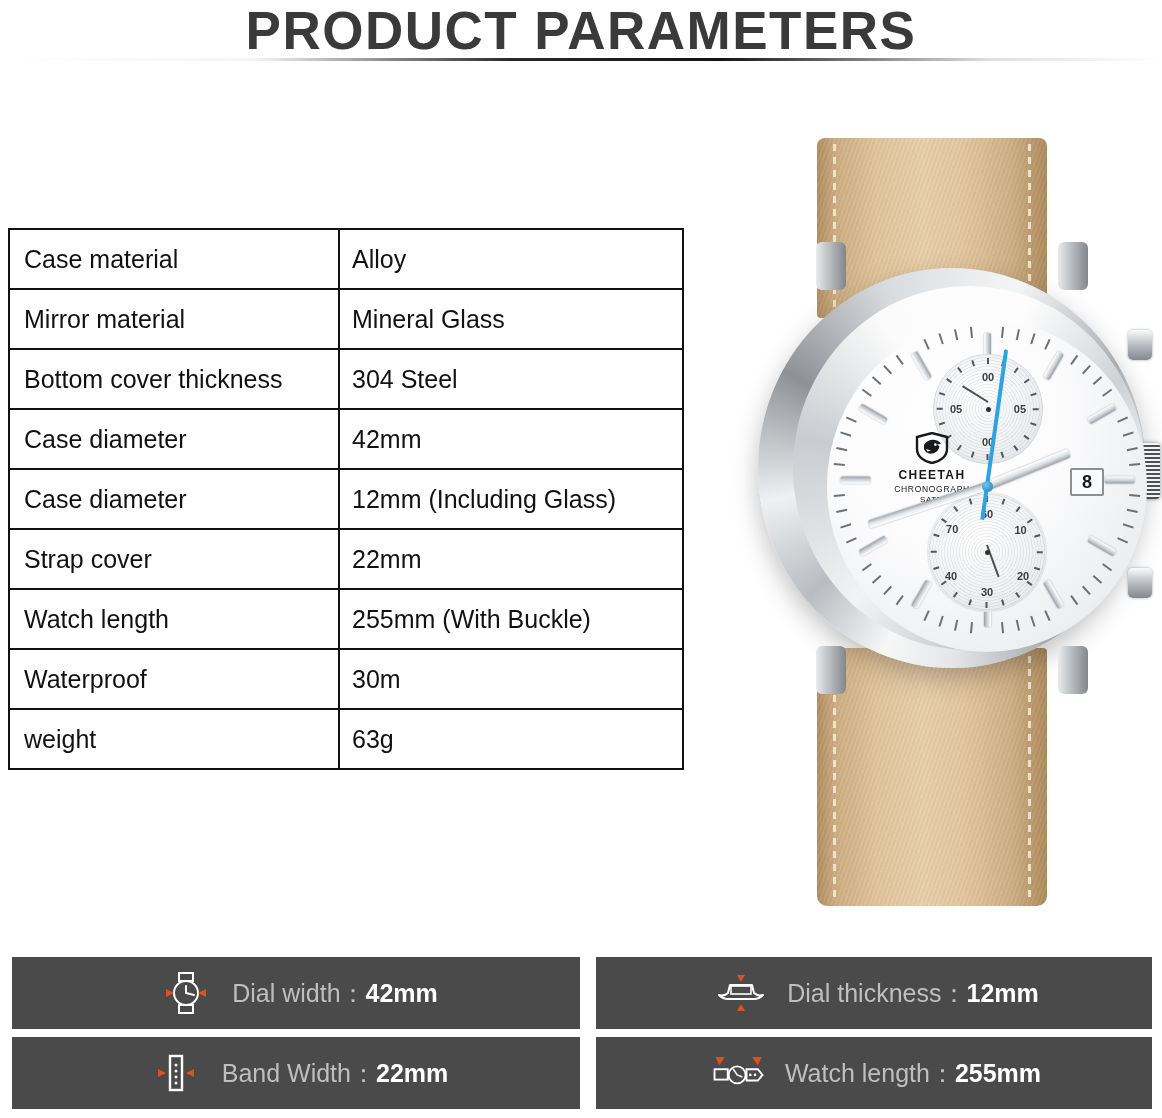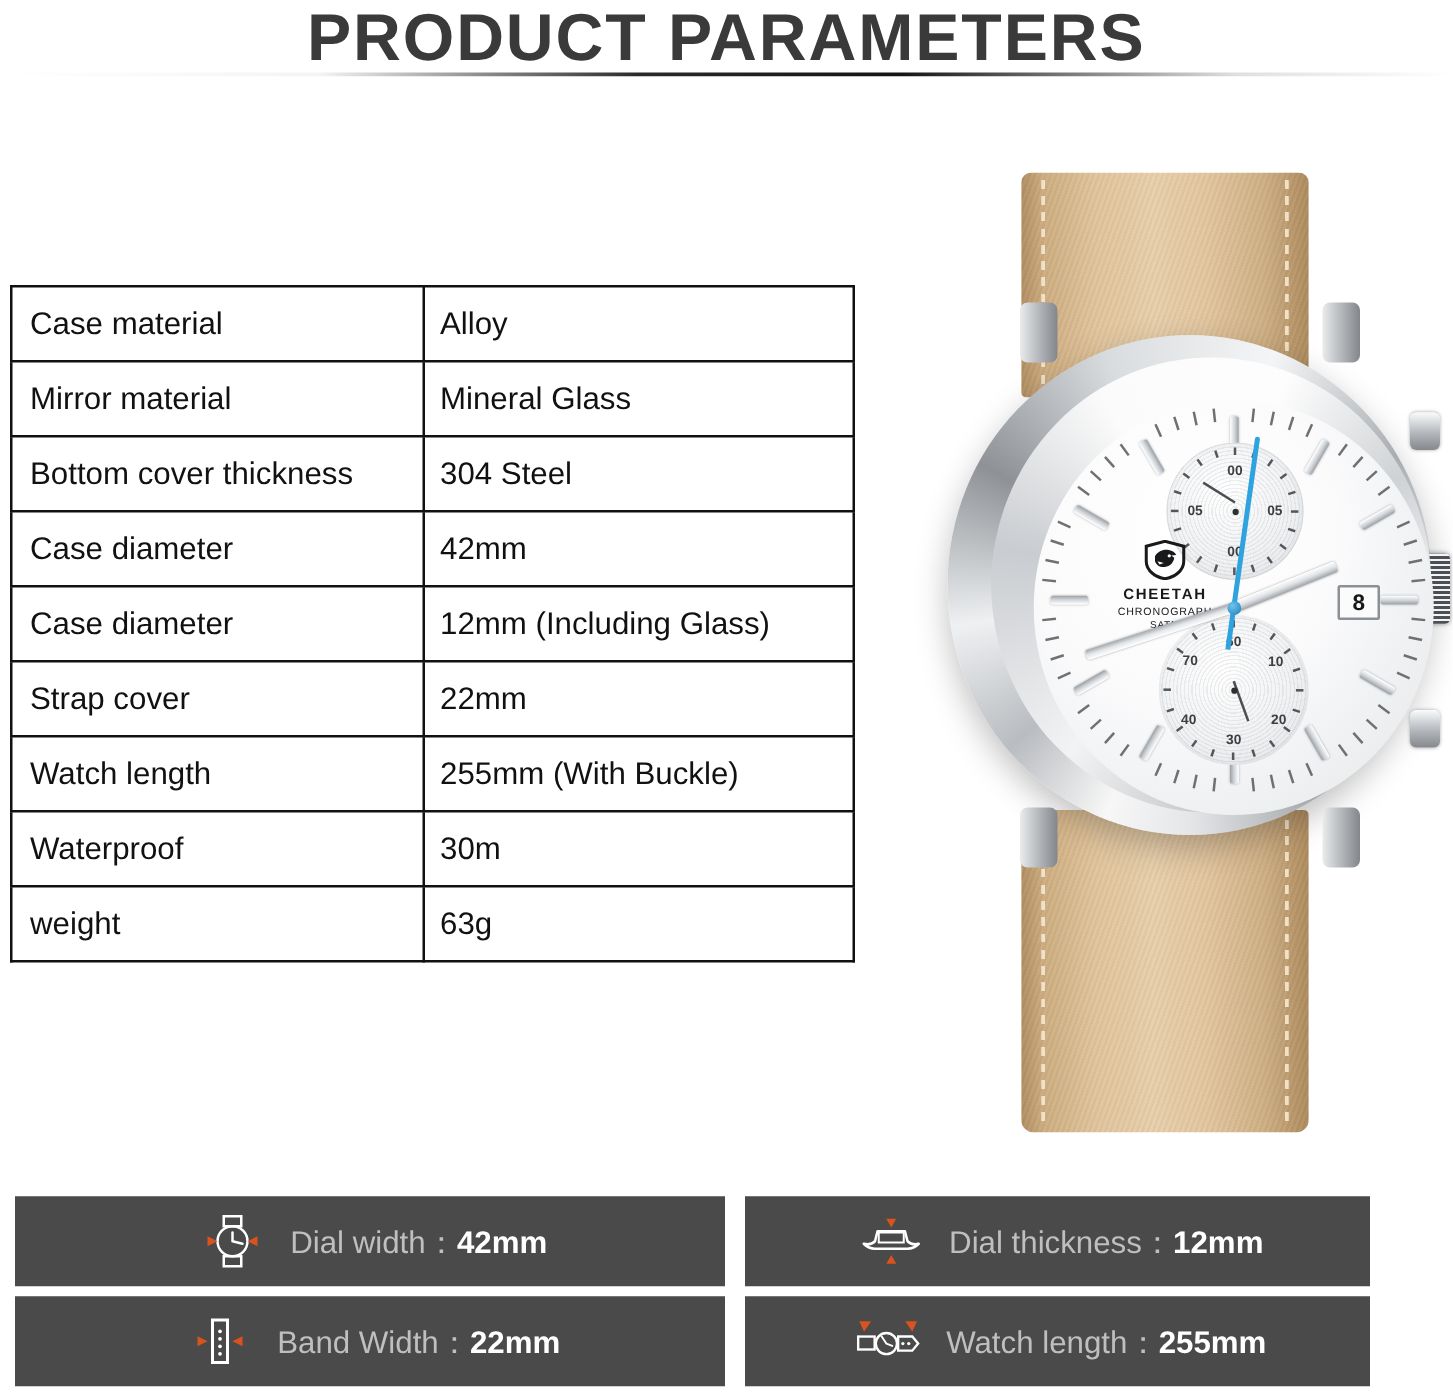--- a/index.html
+++ b/index.html
@@ -293,21 +293,21 @@
   .bar-row { display: flex; gap: 16px; margin-bottom: 8px; }
   .bar {
     height: 72px;
     background: #4a4a4a;
     display: flex;
     align-items: center;
     justify-content: center;
     gap: 14px;
   }
   .bar-left  { width: 568px; }
-  .bar-right { width: 500px; }
+  .bar-right { width: 556px; }
   .bar-icon {
     width: 64px; height: 48px;
     display: flex; align-items: center; justify-content: center;
     flex: none;
   }
   .bar-text {
     font-size: 25px;
     color: #bfbfbf;
     font-family: "Liberation Sans", sans-serif;
     white-space: nowrap;

